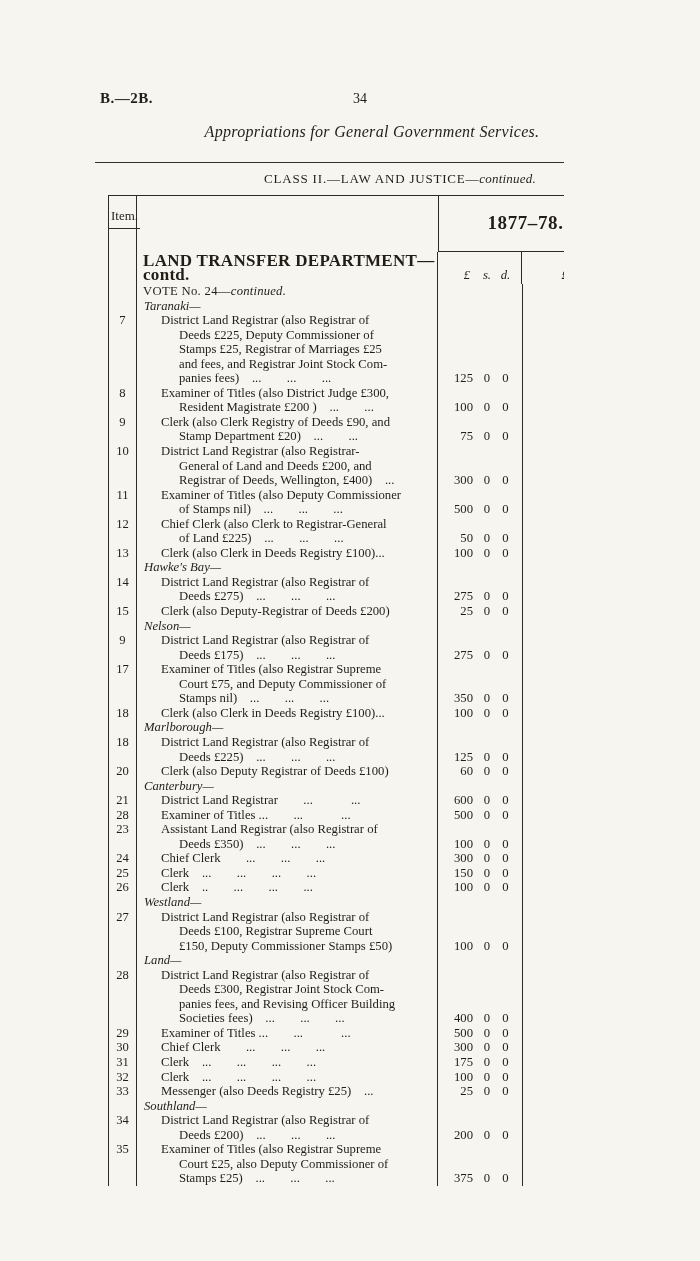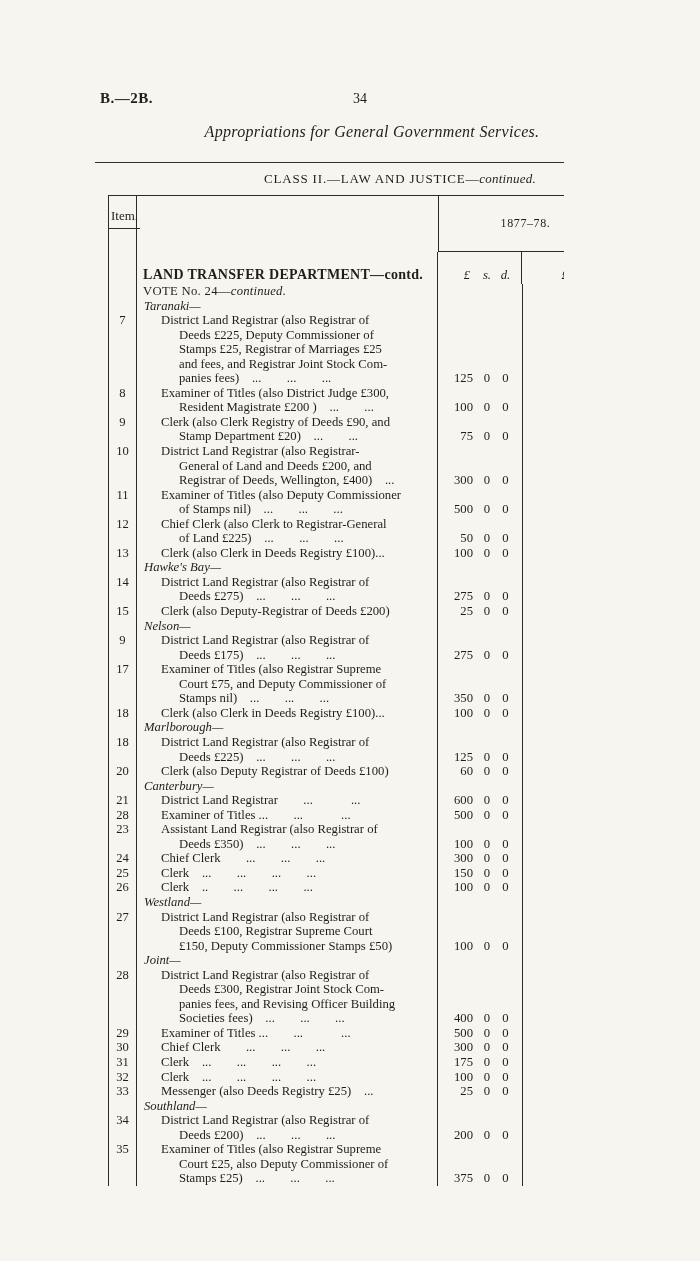--- a/index.html
+++ b/index.html
@@ -21,26 +21,26 @@
     position:absolute;left:108px;top:160px;width:503px;
     border-top:1.6px solid #2f2b24;border-left:1.3px solid #2f2b24;
     font-size:12.7px;line-height:14.55px;
   }
   
   .h1{display:flex;align-items:stretch;height:56px;}
   .h1-item{width:27px;border-right:1px solid #2f2b24;text-align:center;padding-top:13px;font-size:13px;}
   .item-label{display:inline-block;border-bottom:1px solid #2f2b24;padding:0 2px 4px;}
   .h1-desc{width:301px;border-right:1px solid #2f2b24;}
   .h1-year{flex:1;display:flex;align-items:center;justify-content:center;
-    font-weight:normal;font-size:12px;letter-spacing:.6px;border-bottom:1.2px solid #2f2b24;text-align:right;}
+    font-weight:bold;font-size:19px;letter-spacing:.6px;border-bottom:1.2px solid #2f2b24;text-align:right;}
   
   .h2{display:flex;align-items:stretch;height:32px;}
   .h2-item{width:27px;border-right:1px solid #2f2b24;}
   .h2-desc{width:301px;border-right:1px solid #2f2b24;display:flex;align-items:flex-end;
-    padding:0 0 1px 6px;font-weight:bold;font-size:14px;letter-spacing:.3px;box-sizing:border-box;}
+    padding:0 0 1px 6px;font-weight:bold;font-size:17px;letter-spacing:.3px;box-sizing:border-box;}
   .h2-m1{width:84px;border-right:1px solid #2f2b24;display:flex;align-items:flex-end;padding-bottom:1px;box-sizing:border-box;}
   .h2-m2{width:88px;display:flex;align-items:flex-end;padding-bottom:1px;box-sizing:border-box;}
   .mc,.mc2{font-style:italic;}
   .mc-pounds{width:40px;text-align:right;padding-right:8px;box-sizing:border-box;}
   .mc-s{width:18px;text-align:center;}
   .mc-d{width:19px;text-align:center;}
   .mc-pounds2{width:72px;text-align:right;padding-right:6px;box-sizing:border-box;}
   .mc-s2{width:26px;text-align:center;}
   .mc-d2{width:26px;text-align:center;}
   
@@ -437,21 +437,21 @@
           <div class="c-m1">
             <span class="vc-pounds">100</span>
             <span class="vc-s">0</span>
             <span class="vc-d">0</span>
           </div>
           <div class="c-m2"></div>
         </div>
         <div class="trow kind-section">
           <div class="c-item"></div>
           <div class="c-desc">
-            <div class="section-head">Joint—</div>
+            <div class="section-head">Land—</div>
           </div>
           <div class="c-m1">
             <span class="vc-pounds"></span>
             <span class="vc-s"></span>
             <span class="vc-d"></span>
           </div>
           <div class="c-m2"></div>
         </div>
         <div class="trow kind-entry">
           <div class="c-item"><span>28</span></div>

